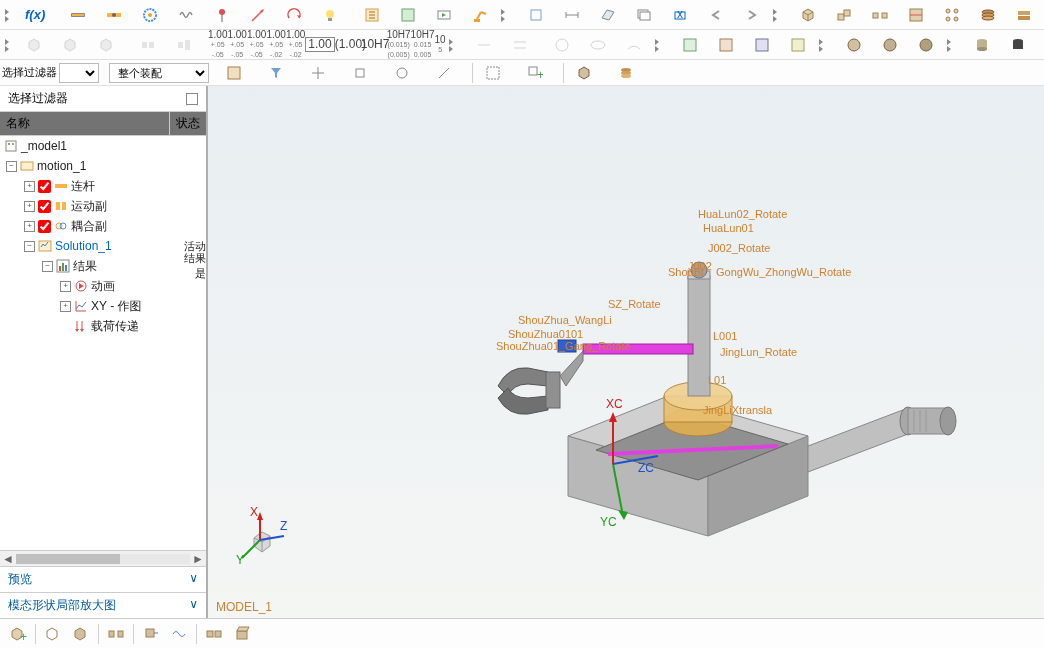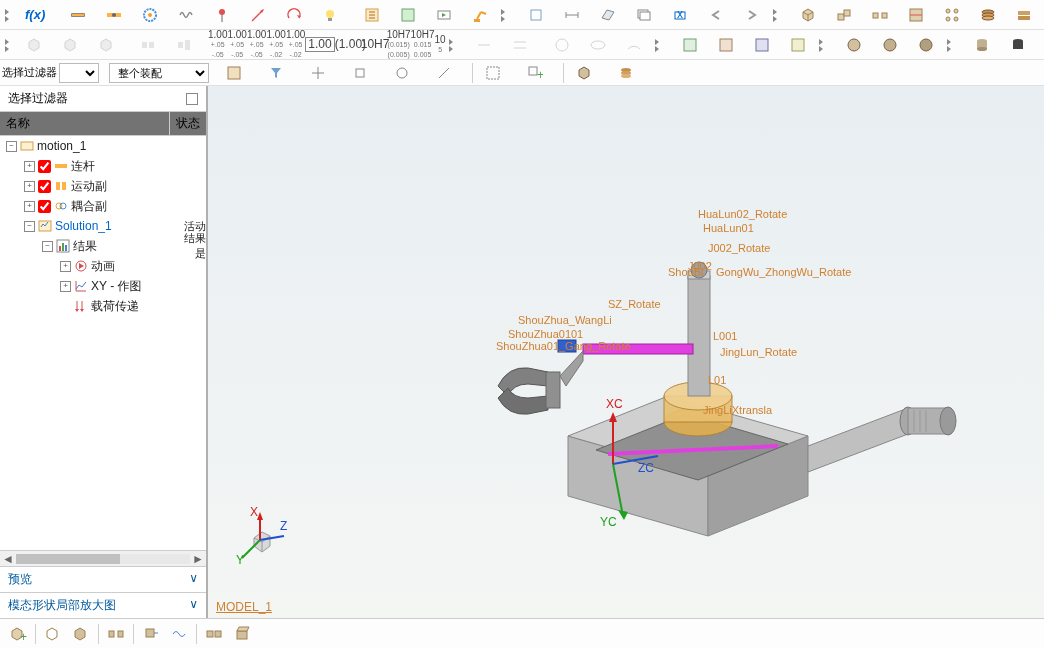--- a/index.html
+++ b/index.html
@@ -35,21 +35,21 @@
 
 .scroll-h { height: 16px; background: #f0f0f0; border-top: 1px solid #ccc; display: flex; align-items: center; }
 .scroll-h .arrow { width: 16px; text-align: center; color: #666; }
 .scroll-h .track { flex: 1; height: 10px; background: #e8e8e8; position: relative; }
 .scroll-h .thumb { position: absolute; left: 0; width: 60%; height: 100%; background: #c0c0c0; }
 
 .panel-sec { display: flex; justify-content: space-between; padding: 4px 8px; border-top: 1px solid #ccc; color: #005a9e; cursor: pointer; }
 .panel-sec .chev { color: #005a9e; }
 
 .viewport { flex: 1; position: relative; background: linear-gradient(to bottom, #e8eef2 0%, #f4f6f4 100%); }
-.model-name { position: absolute; bottom: 4px; left: 8px; color: #d08030; font-size: 12px; text-decoration: underline; }
+.model-name { position: absolute; bottom: 4px; left: 8px; color: #d08030; font-size: 12px; }
 
 .triad { position: absolute; left: 22px; bottom: 52px; width: 60px; height: 60px; }
 
 .robot-svg { position: absolute; left: 140px; top: 100px; }
 .annot { position: absolute; color: #d08030; font-size: 11px; white-space: nowrap; }
 
 .bottom-bar { height: 30px; border-top: 1px solid #ccc; display: flex; align-items: center; padding: 0 4px; background: #fdfdfd; }
 .bb-icon { width: 24px; height: 24px; display: flex; align-items: center; justify-content: center; margin: 0 2px; cursor: pointer; }
 </style>
 </head>
@@ -507,20 +507,30 @@
   <div class="nav-panel">
     <div class="nav-title">
       <span>选择过滤器</span>
       <span style="width:12px;height:12px;border:1px solid #888"></span>
     </div>
     <div class="nav-header">
       <div class="col-name">名称</div>
       <div class="col-state">状态</div>
     </div>
     <div class="tree">
+      <div class="tree-row">
+        <span class="tree-icon">
+            <svg width="14" height="14">
+              <rect x="2" y="2" width="10" height="10" fill="#fff" stroke="#888"></rect>
+              <circle cx="5" cy="5" r="1" fill="#d05050"></circle>
+              <circle cx="9" cy="5" r="1" fill="#50a050"></circle>
+            </svg>
+          </span>
+        <span class="tree-label">_model1</span>
+      </div>
       <div class="tree-row" style="padding-left:6px">
         <span class="tree-toggle">−</span>
         <span class="tree-icon">
             <svg width="14" height="14">
               <rect x="1" y="3" width="12" height="8" fill="#fff0d0" stroke="#d0a050"></rect>
             </svg>
           </span>
         <span class="tree-label">motion_1</span>
       </div>
       <div class="tree-row" style="padding-left:24px">

